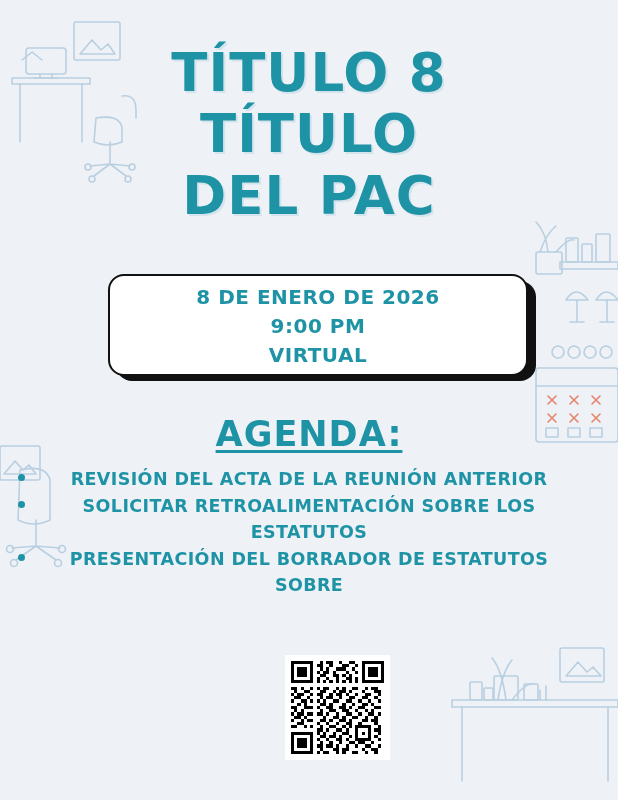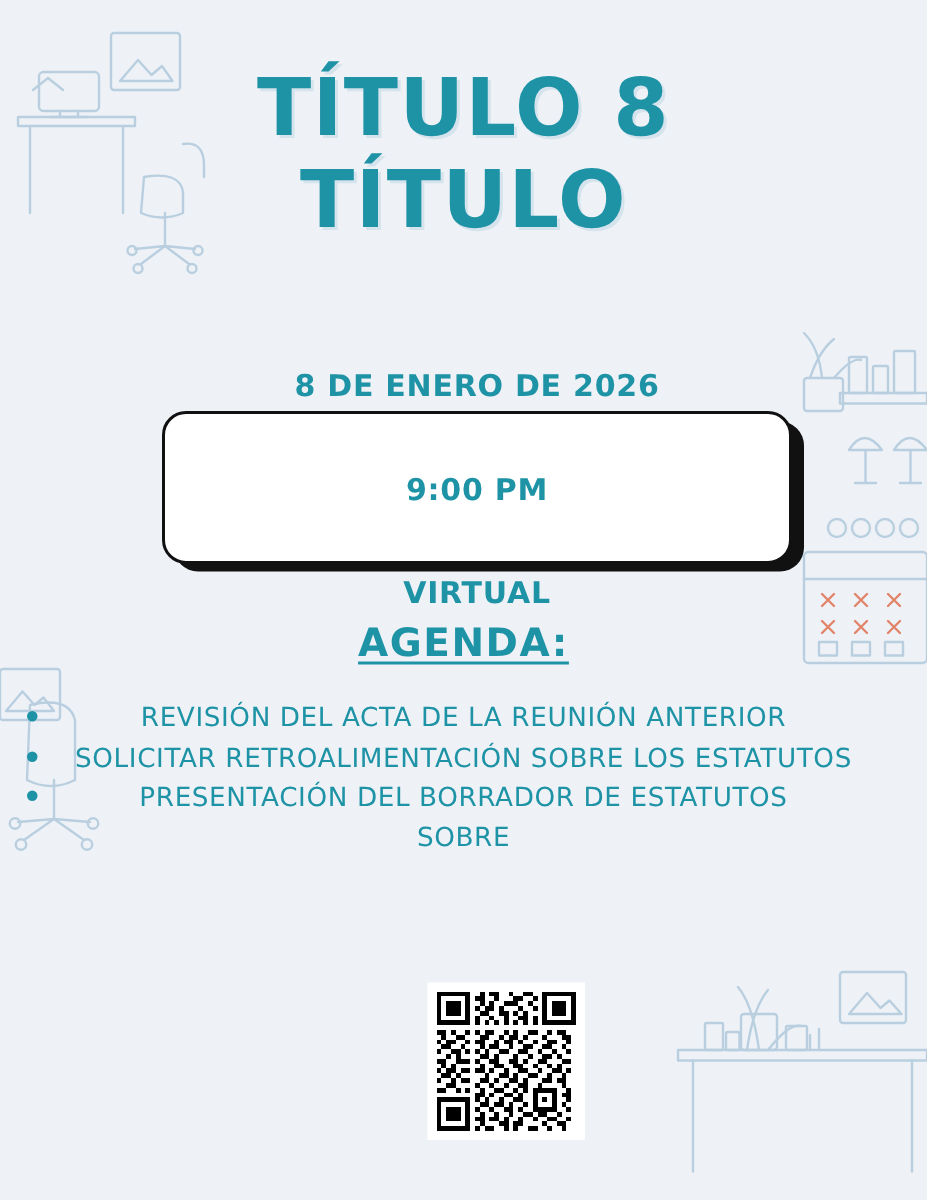--- a/index.html
+++ b/index.html
@@ -73,21 +73,20 @@
     width: 416px;
     height: 96px;
     background: #ffffff;
     border: 2px solid #111111;
     border-radius: 16px;
     display: flex;
     flex-direction: column;
     align-items: center;
     justify-content: center;
     padding-top: 2px;
-    gap: 40px;
   }
   .card-line {
     font-family: "DejaVu Sans", sans-serif;
     font-weight: bold;
     color: #1f93a6;
     font-size: 20px;
     line-height: 1.45;
     letter-spacing: 0.5px;
   }
   .card-line.underline {
@@ -96,39 +95,39 @@
 
   
   .agenda-heading {
     position: absolute;
     top: 414px;
     left: 0;
     width: 618px;
     text-align: center;
     font-family: "DejaVu Sans", sans-serif;
     font-weight: bold;
-    font-size: 26px;
+    font-size: 35px;
     color: #1f93a6;
     text-decoration: underline;
     text-underline-offset: 4px;
     letter-spacing: 1px;
     z-index: 5;
   }
   .agenda-list {
     position: absolute;
     top: 466px;
     left: 0;
     width: 618px;
     z-index: 5;
   }
   .agenda-item {
     position: relative;
     text-align: center;
     font-family: "DejaVu Sans", sans-serif;
-    font-weight: normal;
+    font-weight: bold;
     font-size: 17.5px;
     line-height: 1.52;
     color: #1f93a6;
     letter-spacing: 0.4px;
     padding: 0 40px;
   }
   .bullet {
     position: absolute;
     left: 18px;
     top: 8px;
@@ -227,20 +226,21 @@
     <rect x="494" y="676" width="24" height="24" rx="2"></rect>
     <rect x="470" y="682" width="12" height="18" rx="1"></rect>
     <rect x="484" y="688" width="9" height="12" rx="1"></rect>
     <rect x="524" y="684" width="14" height="16" rx="1"></rect>
     <path d="M540 690 l0 10 M546 686 l0 14"></path>
   </svg>
 
   <div class="title-block">
     <div class="title-line">TÍTULO 8</div>
     <div class="title-line">TÍTULO</div>
+    <div class="title-line">DEL PAC</div>
   </div>
 
   <div class="card-wrap">
     <div class="card-shadow"></div>
     <div class="card">
       <div class="card-line">8 DE ENERO DE 2026</div>
       <div class="card-line">9:00 PM</div>
       <div class="card-line underline">VIRTUAL</div>
     </div>
   </div>

